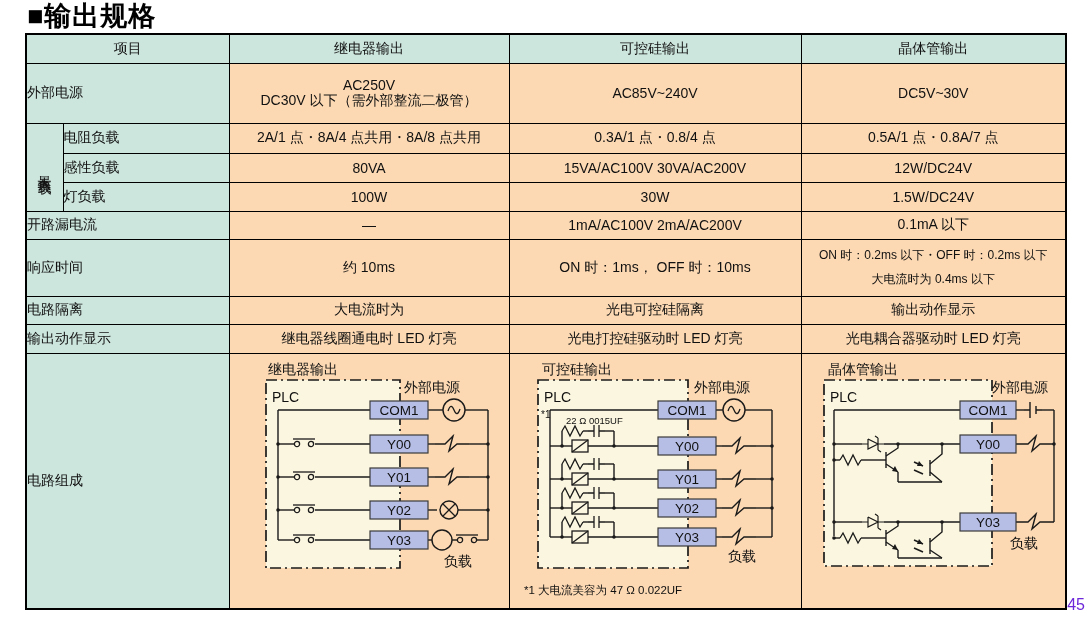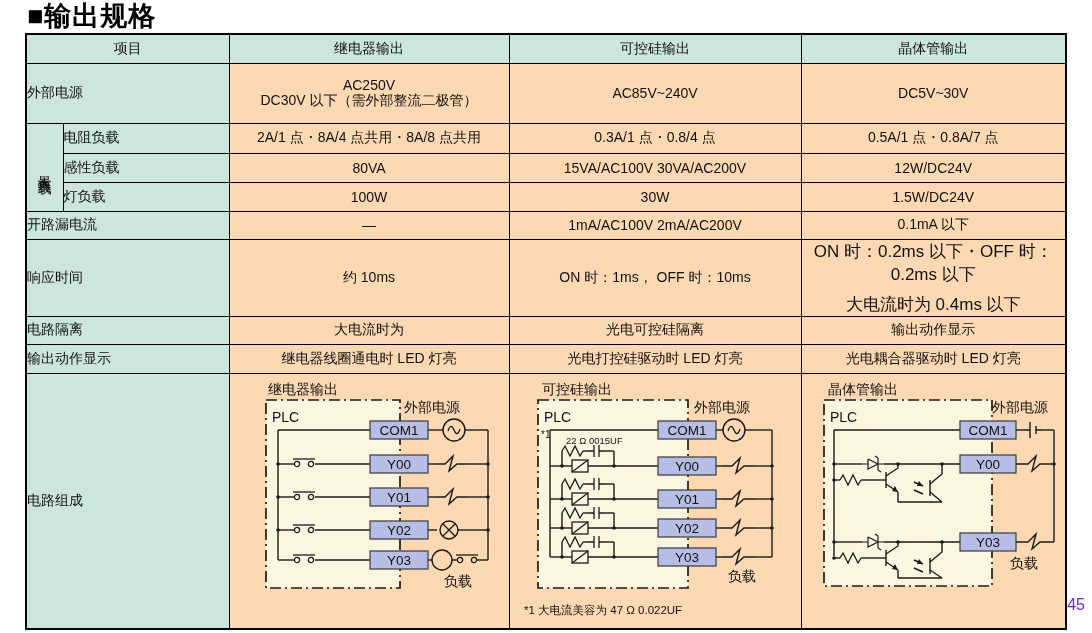--- a/index.html
+++ b/index.html
@@ -28,21 +28,21 @@
   .label-cell { text-align:left; }
   .head-cell  { text-align:center; }
   .value-cell { text-align:center; }
   .vgroup { text-align:center; padding:0 !important; }
   .vgroup span {
     display:inline-block; writing-mode:vertical-rl; text-orientation:upright;
     letter-spacing:2px; line-height:1.05; font-size:14px;
   }
   .two-line div { line-height:1.1; }
   .two-line .l1 { }
-  .resp-sm { font-size:17px; }
+  .resp-sm { font-size:12px; }
   .resp-sm .l1 { margin-bottom:7px; }
   .diagram-cell { padding:0 !important; vertical-align:top; }
   .circ { display:block; margin:0 auto; }
   .circ text { font-family:"Liberation Sans", sans-serif; fill:#111; stroke:none; }
   .dt   { font-size:14px; }
   .small{ font-size:9.5px; }
   .fn   { font-size:11.5px; }
   .note { font-size:10px; }
   .wire { stroke:#1a1a1a; stroke-width:1.4; fill:none; color:#1a1a1a; }
   .plcbox { fill:#fbf6df; stroke:#1a1a1a; stroke-width:1.7; stroke-dasharray:11 4 2 4; }

